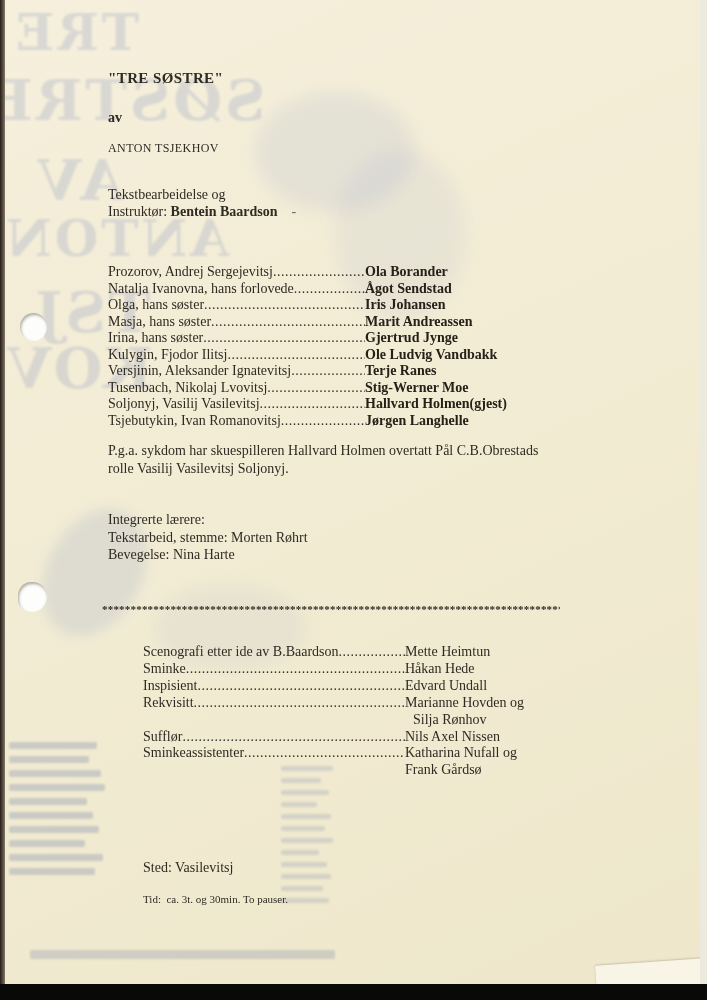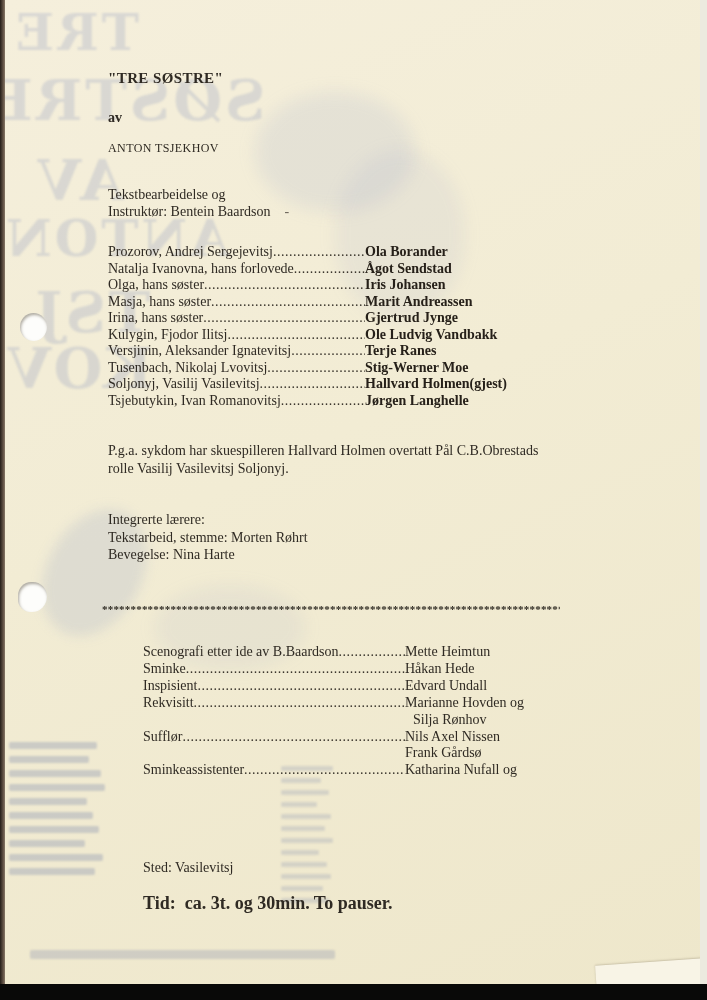--- a/index.html
+++ b/index.html
@@ -56,45 +56,45 @@
     box-shadow:inset 1px 2px 3px rgba(95,88,70,.5);}
   .hole-top{left:15px;top:313px;width:27px;height:28px;}
   .hole-bottom{left:13px;top:582px;width:29px;height:30px;border-radius:48% 52% 55% 45%;}
 
   
   .abs{position:absolute;}
   .title{left:103px;top:70px;font-size:15px;font-weight:bold;letter-spacing:.4px;}
   .by{left:103px;top:110px;font-size:14px;font-weight:bold;}
   .author{left:103px;top:141px;font-size:12px;letter-spacing:.4px;}
   .adapt{left:103px;top:186px;font-size:14px;line-height:17px;}
-  .adapt .bold{font-weight:normal;margin-top:32px;}
+  .adapt .bold{font-weight:bold;margin-top:32px;}
   .adapt .suffix{color:#6d675c;margin-left:14px;}
 
   .listblock{font-size:14px;}
-  .cast{left:103px;top:244px;width:460px;line-height:16.5px;text-align:right;}
+  .cast{left:103px;top:264px;width:460px;line-height:16.5px;text-align:right;}
   .credits{left:138px;top:644px;width:432px;line-height:16.9px;}
   .row{display:flex;align-items:baseline;}
   .left{display:flex;overflow:hidden;align-items:baseline;}
   .cast .left{width:257px;}
   .credits .left{width:262px;}
   .role{white-space:nowrap;}
   .leader{flex:1;overflow:hidden;white-space:nowrap;color:#3a352c;}
   .leader::after{content:"....................................................................................................";letter-spacing:.5px;}
   .name{white-space:nowrap;}
   .cast .name{font-weight:bold;color:#262019;}
   .row.cont{padding-left:262px;}
   .row.cont.indent{padding-left:270px;}
 
   .notice{left:103px;top:442px;width:540px;font-size:14px;line-height:17.5px;}
   .teachers{left:103px;top:511px;font-size:14px;line-height:17.5px;}
   .teachers .head{}
   .divider{left:97px;top:603px;width:458px;overflow:hidden;white-space:nowrap;
     font-size:11px;font-weight:bold;letter-spacing:.2px;color:#2c2820;}
   .venue{left:138px;top:860px;font-size:14px;}
-  .duration{left:138px;top:893px;font-size:18px;white-space:pre;font-weight:bold;}
+  .duration{left:138px;top:893px;font-size:11px;white-space:pre;}
 </style>
 </head>
 <body>
 
 <div class="right-strip"></div>
 <div class="left-strip"></div>
 <div class="bottom-bar"></div>
 
 <div class="paper">
 
@@ -269,29 +269,29 @@
     <div class="row cont indent">
         <span class="name">Silja Rønhov</span>
       </div>
     <div class="row">
         <div class="left">
           <span class="role">Sufflør</span>
           <span class="leader"></span>
         </div>
         <span class="name">Nils Axel Nissen</span>
       </div>
+    <div class="row">
+        <div class="left">
+          <span class="role">Sminkeassistenter</span>
+          <span class="leader"></span>
+        </div>
+        <span class="name">Katharina Nufall og</span>
+      </div>
     <div class="row cont">
         <span class="name">Frank Gårdsø</span>
       </div>
-    <div class="row">
-        <div class="left">
-          <span class="role">Sminkeassistenter</span>
-          <span class="leader"></span>
-        </div>
-        <span class="name">Katharina Nufall og</span>
-      </div>
   </div>
 
   <div class="abs venue">Sted: Vasilevitsj</div>
   <div class="abs duration">Tid:  ca. 3t. og 30min. To pauser.</div>
 
   <div class="torn-corner"></div>
 </div>
 
 </body></html>

